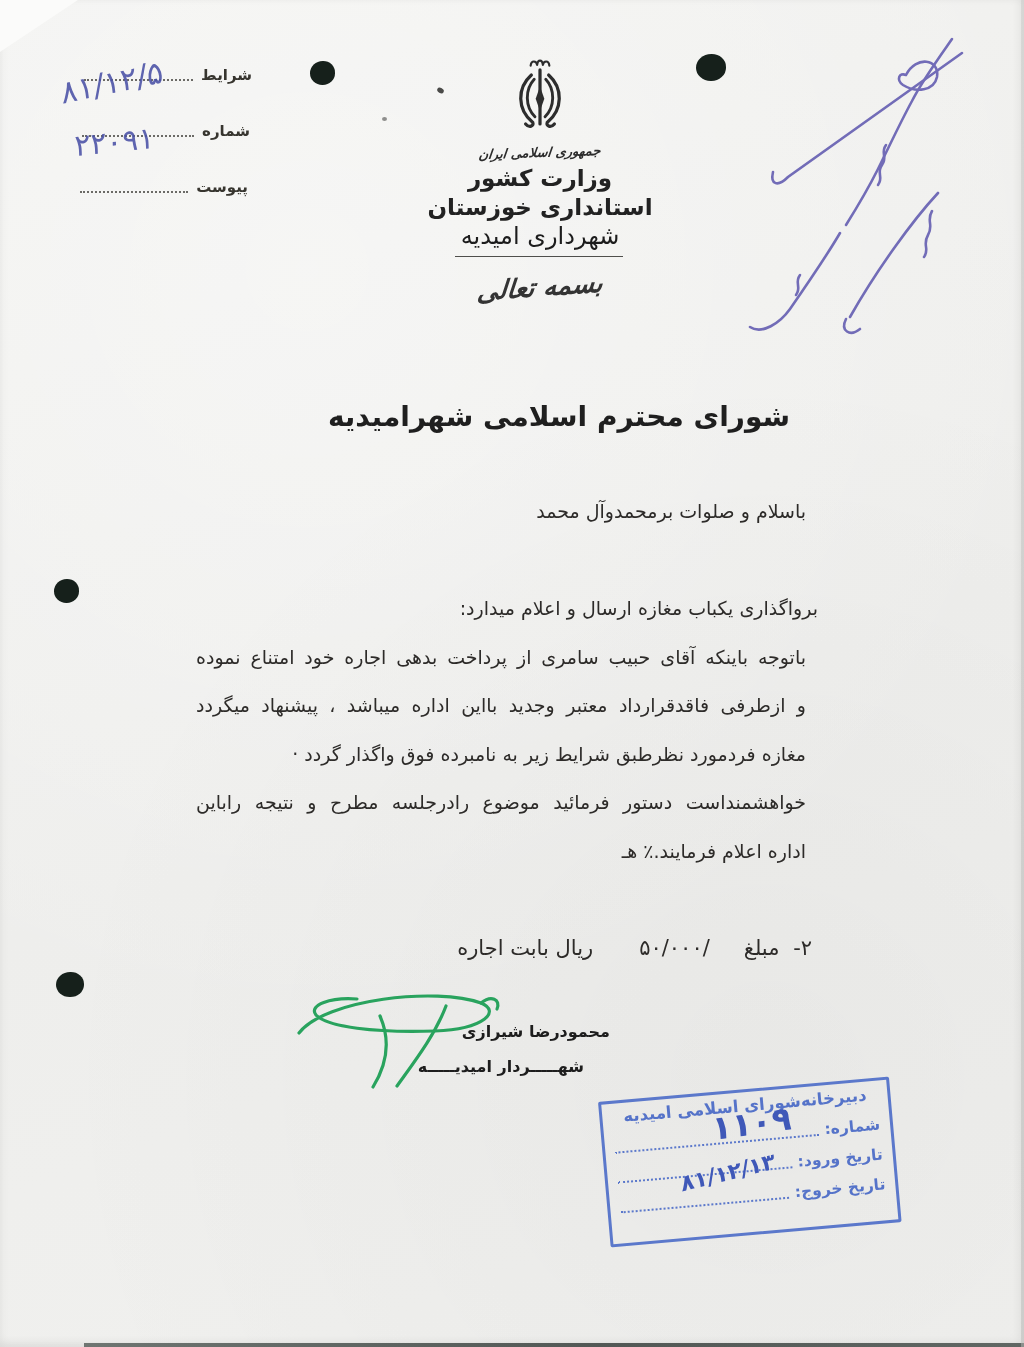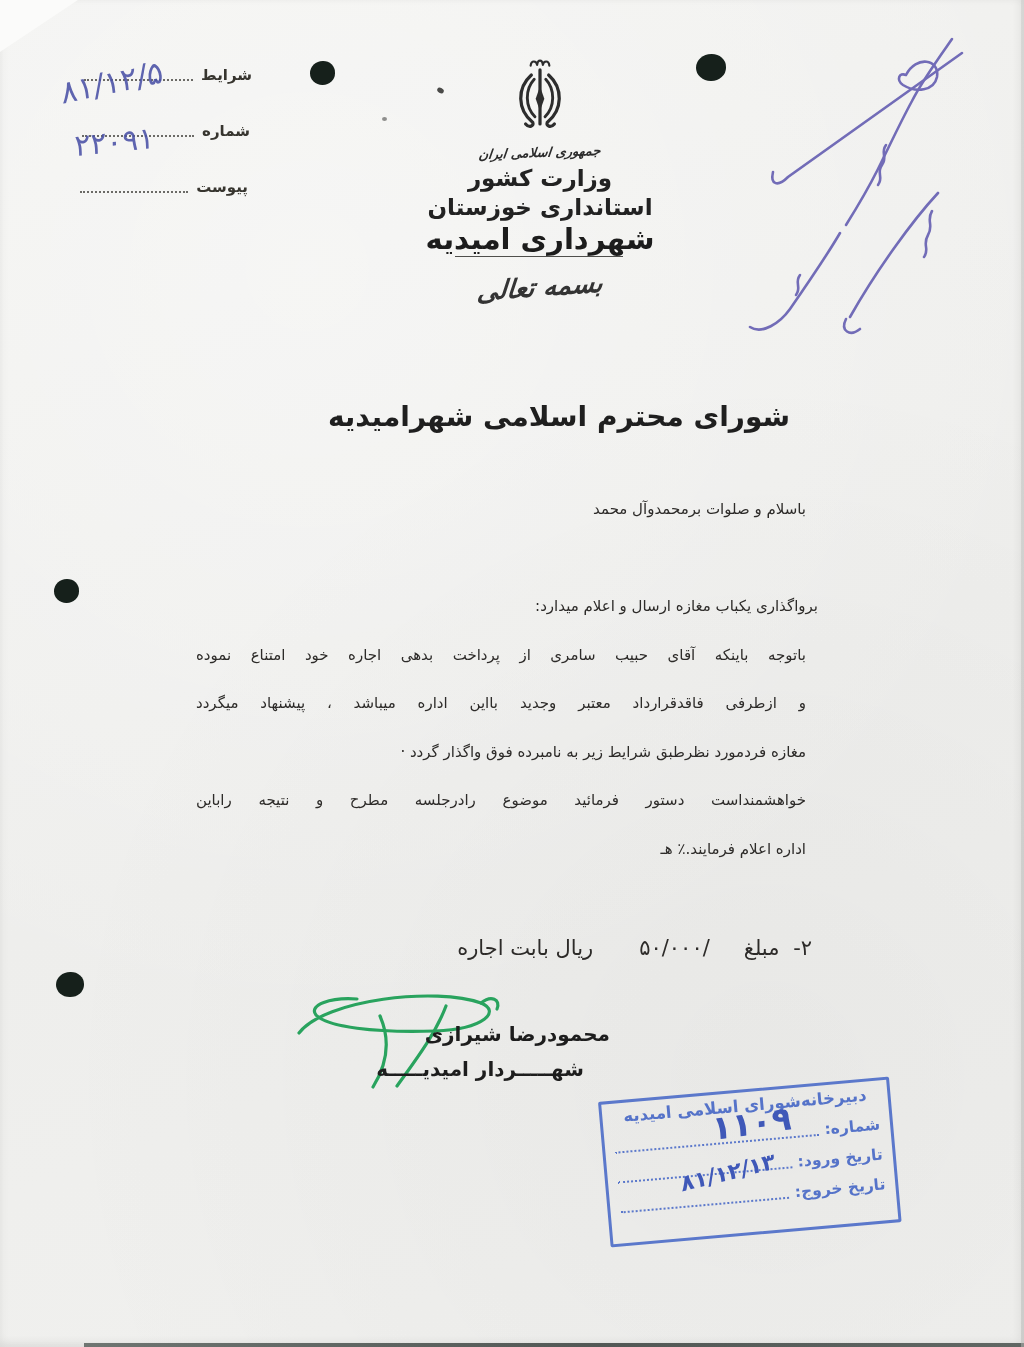--- a/index.html
+++ b/index.html
@@ -26,34 +26,34 @@
   .speck{background:#4a4a48;border-radius:50%;}
   
   .meta-row{display:flex;align-items:flex-end;width:168px;direction:rtl;}
   .meta-label{font-size:15px;font-weight:bold;color:#37352f;white-space:nowrap;}
   .meta-dots{flex:1;border-bottom:2px dotted #6b6a66;margin:0 8px 3px 0;height:12px;}
   .hand-blue{color:#4a51a6;opacity:.88;white-space:nowrap;}
   
   .hdr-wrap{left:420px;top:56px;width:240px;text-align:center;direction:rtl;}
   .republic{font-size:13px;font-weight:bold;font-style:italic;color:#2c2c2c;transform:skewX(-8deg) rotate(-2deg);display:inline-block;}
   .ministry,.governorate{font-size:23px;font-weight:bold;color:#222;letter-spacing:.5px;}
-  .municipality{font-size:29px;font-weight:bold;color:#1c1c1c;}
+  .municipality{font-size:24px;font-weight:normal;color:#1c1c1c;}
   .hdr-underline{left:455px;top:256px;width:168px;height:0;border-top:1.5px solid #4f4f4c;}
   .besmele{left:452px;top:272px;width:176px;text-align:center;font-size:26px;font-weight:bold;font-style:italic;color:#343434;transform:rotate(-4deg) skewX(-9deg);}
   
   .title{font-size:28px;font-weight:bold;color:#1f1f1f;white-space:nowrap;}
-  .line{font-size:15px;color:#2d2b29;white-space:nowrap;direction:rtl;}
+  .line{font-size:19px;color:#2d2b29;white-space:nowrap;direction:rtl;}
   .stretch{white-space:normal;text-align:justify;text-align-last:justify;}
   .item-line{font-size:21px;color:#2d2b29;direction:rtl;white-space:nowrap;}
   .item-line .amt{direction:ltr;unicode-bidi:isolate;display:inline-block;}
   .gap-sm{display:inline-block;width:34px;}
   .gap-md{display:inline-block;width:14px;}
   .gap-lg{display:inline-block;width:46px;}
   
-  .sig-name{font-size:20px;font-weight:bold;color:#1d1d1d;white-space:nowrap;}
+  .sig-name{font-size:16px;font-weight:bold;color:#1d1d1d;white-space:nowrap;}
   
   .stamp{
     left:598px;top:1102px;width:292px;height:146px;
     border:3px solid #5b78cb;border-radius:2px;
     transform:rotate(-5deg);transform-origin:left top;
     color:#5573c9;direction:rtl;padding:4px 10px;box-sizing:border-box;
   }
   .stamp-org{font-size:16.5px;font-weight:bold;text-align:center;white-space:nowrap;}
   .stamp-row{display:flex;align-items:flex-end;font-size:15.5px;font-weight:bold;margin-top:12px;}
   .stamp-dots{flex:1;border-bottom:2px dotted #5b78cb;margin:0 6px 3px 0;height:10px;}

